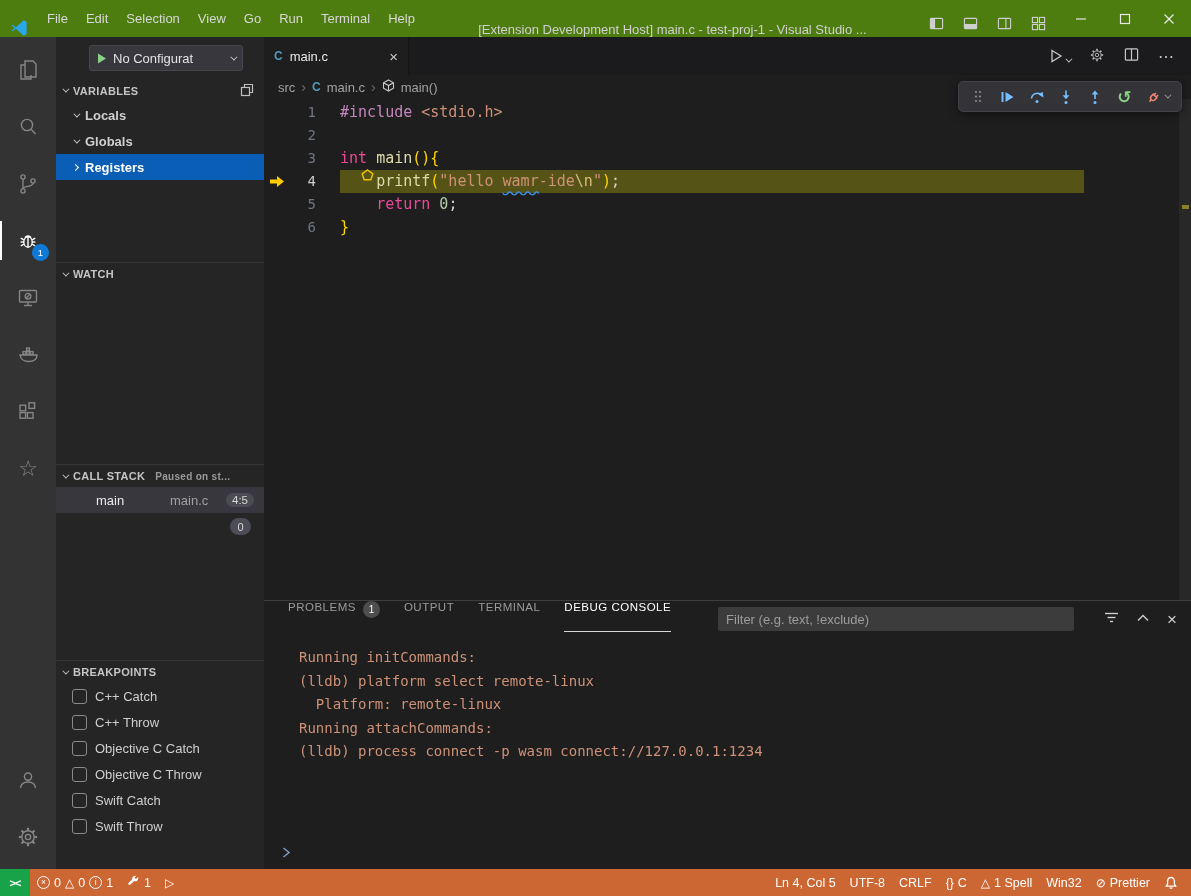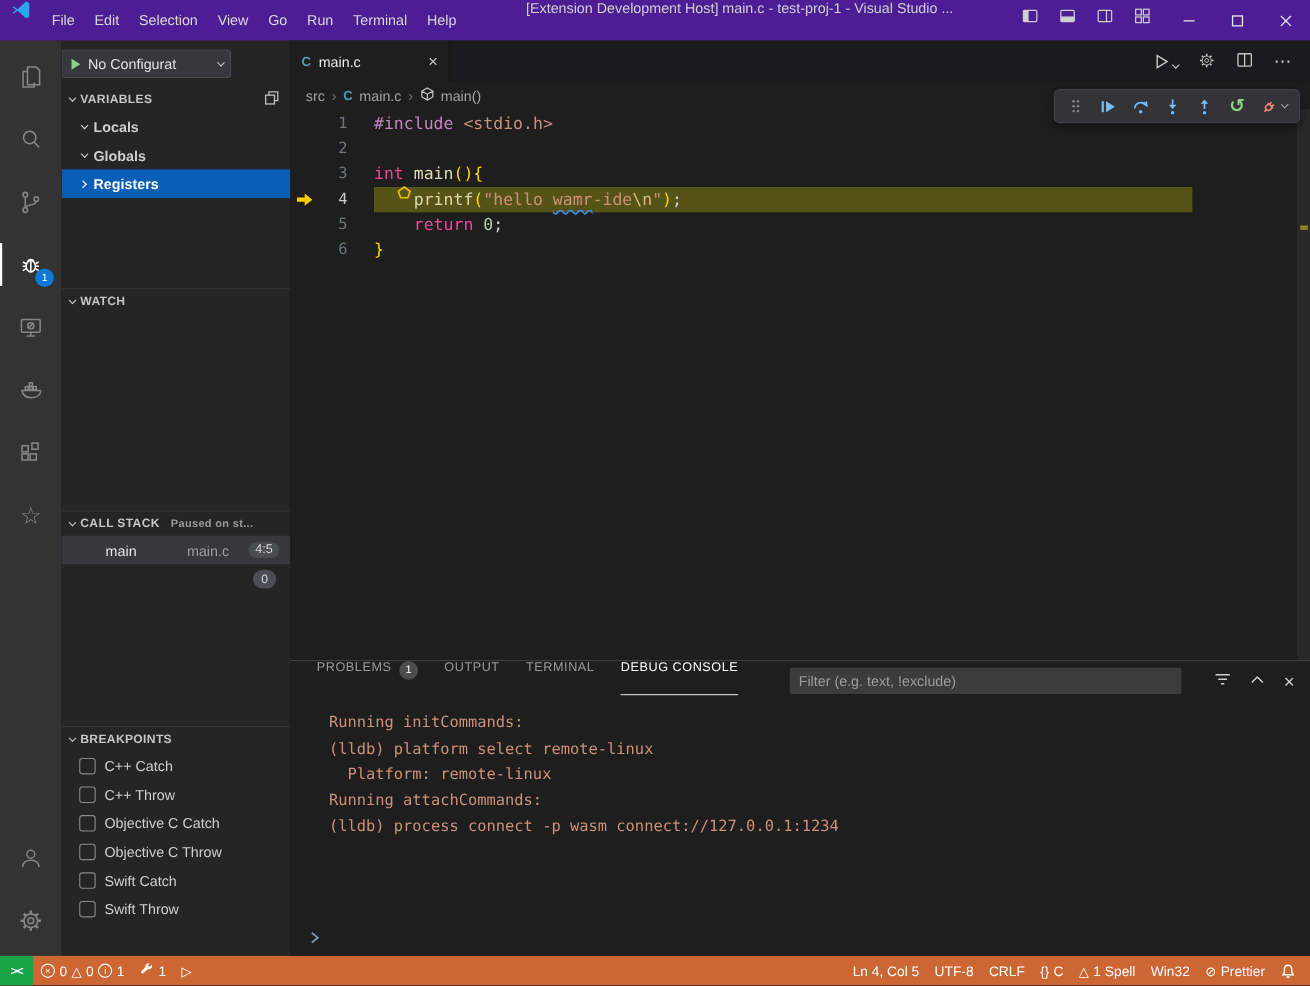--- a/index.html
+++ b/index.html
@@ -1,21 +1,21 @@
 <!DOCTYPE html>
 <html><head>
 <meta charset="utf-8">
 <style>
   *{box-sizing:border-box;margin:0;padding:0}
   html,body{width:1191px;height:896px;overflow:hidden}
   body{font-family:"Liberation Sans",sans-serif;background:#1e1e1e;color:#ccc;font-size:13px}
   .window{width:1191px;height:896px;display:flex;flex-direction:column}
 
   
-  .titlebar{height:37px;background:#4c1d95;display:flex;align-items:flex-start;color:#d8d8d8;flex:none}
+  .titlebar{height:37px;background:#4d7c0f;display:flex;align-items:flex-end;color:#d8d8d8;flex:none}
   .logo{width:38px;display:flex;justify-content:center;align-items:center}
   .menubar{display:flex;align-items:center}
   .menu-item{padding:0 9px;height:37px;display:flex;align-items:center;font-size:13px}
   .tb-title{flex:1;text-align:center;font-size:13px;color:#d0d0d0;white-space:nowrap;overflow:hidden}
   .tb-layout{display:flex;align-items:center;gap:4px;margin-right:6px}
   .tb-layout .lyt{width:30px;height:28px;display:flex;align-items:center;justify-content:center}
   .tb-controls{display:flex;height:100%}
   .wc{width:44px;height:37px;display:flex;align-items:center;justify-content:center;color:#e8e8e8}
 
   
@@ -26,21 +26,21 @@
   .ab-item{width:56px;height:57px;display:flex;align-items:center;justify-content:center;position:relative;color:#868686}
   .ab-item.active{color:#fff}
   .ab-item.active::before{content:"";position:absolute;left:0;top:9px;bottom:9px;width:2px;background:#fff}
   .ab-item svg{stroke:currentColor;fill:none;stroke-width:1.4}
   .ab-badge{position:absolute;right:7px;bottom:8px;min-width:17px;height:17px;border-radius:50%;background:#0e7ad6;color:#fff;font-size:9.5px;display:flex;align-items:center;justify-content:center}
   .ab-bottom{margin-top:auto;margin-bottom:4px;display:flex;flex-direction:column;align-items:center}
   .star-glyph{font-size:22px;line-height:1}
 
   
   .sidebar{width:208px;background:#252526;flex:none;display:flex;flex-direction:column;color:#cccccc;overflow:hidden}
-  .sb-toolbar{height:42px;flex:none;display:flex;align-items:center;}
+  .sb-toolbar{height:42px;flex:none;display:flex;align-items:center;padding-left:33px}
   .config-select{width:154px;height:26px;background:#37373d;border:1px solid #46464c;border-radius:3px;display:flex;align-items:center;gap:6px;padding:0 7px;color:#e2e2e2;font-size:13px}
   .config-select .lbl{flex:1;white-space:nowrap;overflow:hidden}
   .chev{display:inline-block;width:6px;height:6px;border-right:1.3px solid currentColor;border-bottom:1.3px solid currentColor;flex:none}
   .chev.down{transform:rotate(45deg) translateY(-2px)}
   .chev.right{transform:rotate(-45deg)}
   .chev.sm{width:5px;height:5px}
   .section-header{height:23px;flex:none;display:flex;align-items:center;gap:6px;padding:0 10px 0 6px;font-size:11px;font-weight:bold;color:#c5c5c5;letter-spacing:.3px}
   .section-header .hdr-sub{font-size:10px;font-weight:bold;color:#9a9a9a;margin-left:4px;white-space:nowrap;overflow:hidden}
   .sec-divide{border-top:1px solid rgba(255,255,255,.08)}
   .vars-body{height:160px;flex:none}

